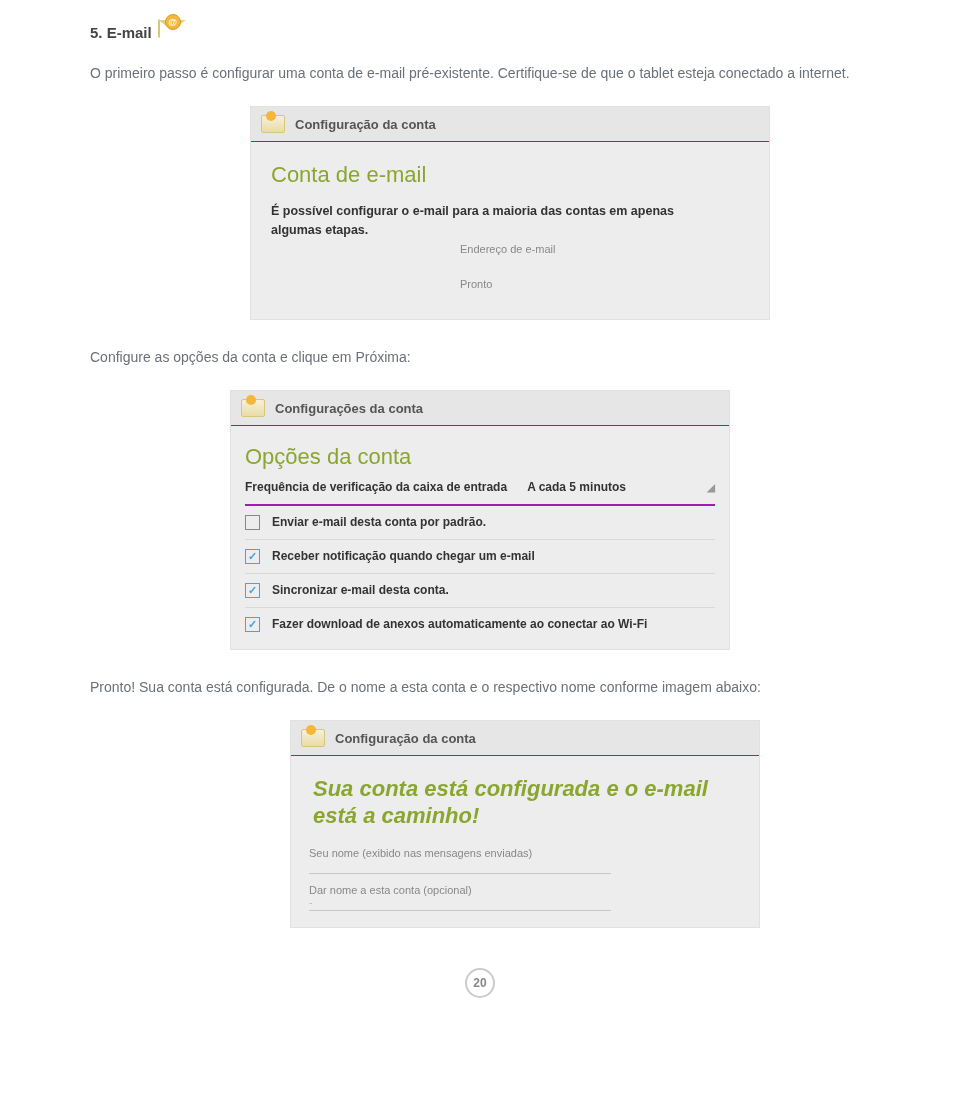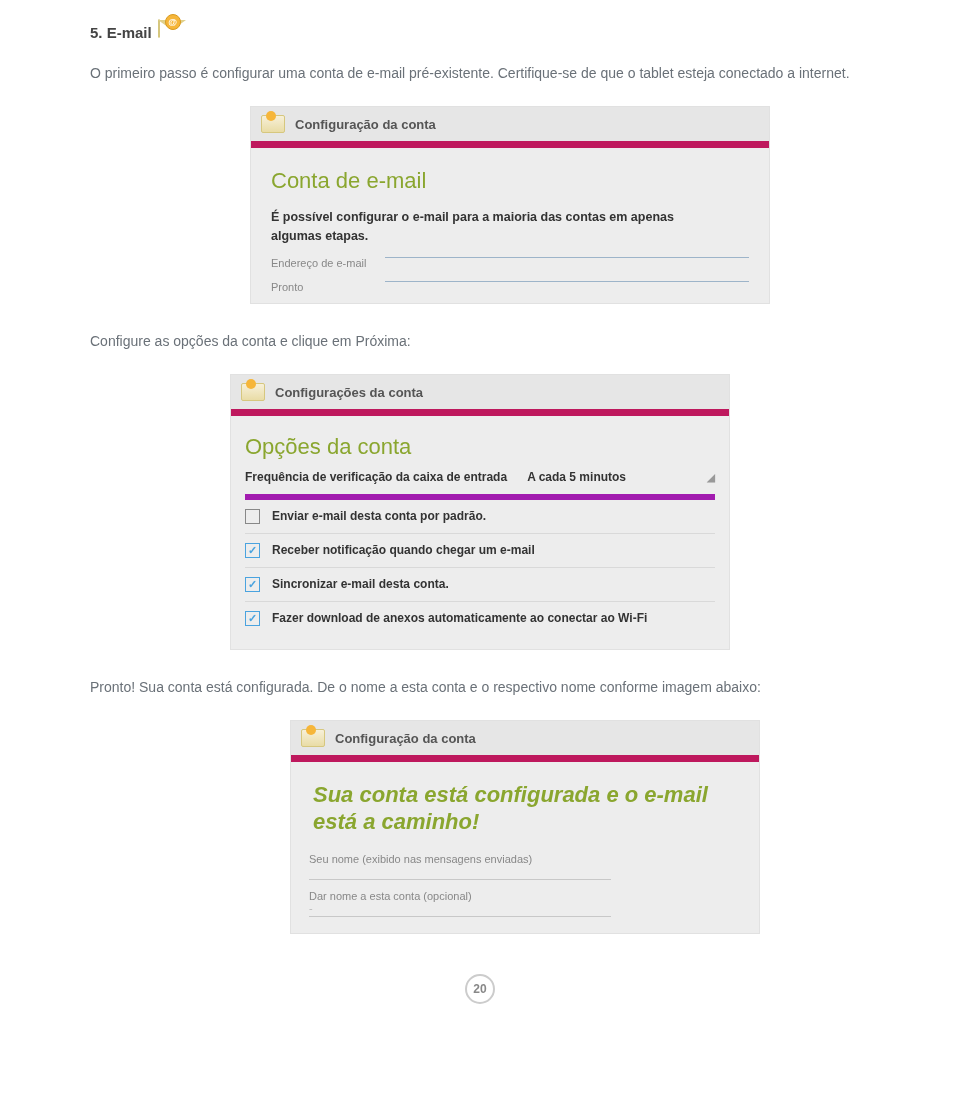--- a/index.html
+++ b/index.html
@@ -58,21 +58,21 @@
     background: #ededed;
     border:1px solid #e1e1e1;
     position: relative;
     font-family: Arial, sans-serif;
   }
   .shot-titlebar {
     display:flex; align-items:center;
     gap:10px;
     padding:8px 10px;
     background:#e6e6e6;
-    border-bottom:7px solid #be185d;
+    border-bottom:1px solid #be185d;
     font-size:13px;
     color:#555;
     font-weight:bold;
   }
   .shot-titlebar .small-env {
     width:22px; height:16px;
     background: linear-gradient(#f7f0d9,#e9dca6);
     border:1px solid #d6c77e;
     border-radius:2px;
     position: relative;
@@ -98,38 +98,39 @@
     margin:6px 0 8px 4px;
     line-height:1.2;
     font-style:italic;
   }
   .shot .desc {
     color:#333; font-size:12.5px; font-weight:bold;
     line-height:1.45;
     max-width:430px;
   }
   .shot .form-row {
-    display:flex; align-items:flex-start;
+    display:flex; align-items:center;
     gap:14px;
-    margin-top:12px;
+    margin-top:4px;
+    flex-direction:column;
   }
   .shot .form-label {
     font-size:11px; color:#888; width:100px;
   }
   .shot .input-line {
     flex:1; height:0; border-bottom:1px solid #9db4c9;
     margin-bottom:4px;
   }
 
   
   .freq-row {
     display:flex; align-items:center;
     font-size:12px; color:#333; font-weight:bold;
     gap:20px; padding:6px 0 10px 0;
-    border-bottom:6px solid #a21caf;
+    border-bottom:2px solid #a21caf;
   }
   .freq-row .spin { margin-left:auto; color:#999; font-size:10px; }
   .opt-row {
     display:flex; align-items:flex-start;
     gap:12px;
     padding:9px 0;
     border-bottom:1px solid #d9d9d9;
     font-size:12px; color:#333; font-weight:bold;
   }
   .opt-row:last-child { border-bottom:none; }
@@ -204,21 +205,21 @@
   </div>
 
   <p class="bodytext" style="margin-top:26px;">Configure as opções da conta e clique em Próxima:</p>
 
   <div class="shot2-wrap">
     <div class="shot">
       <div class="shot-titlebar">
         <span class="small-env"></span>
         <span>Configurações da conta</span>
       </div>
-      <div class="shot-body" style="padding:12px 14px 14px 14px;">
+      <div class="shot-body" style="padding:12px 14px 8px 14px;">
         <h2 class="green" style="font-weight:500;margin-bottom:4px;">Opções da conta</h2>
         <div class="freq-row">
           <span>Frequência de verificação da caixa de entrada</span>
           <span>A cada 5 minutos</span>
           <span class="spin">◢</span>
         </div>
         <div id="opts-container">
             <div class="opt-row">
               <span class="cb"></span>
               <span>Enviar e-mail desta conta por padrão.</span>

